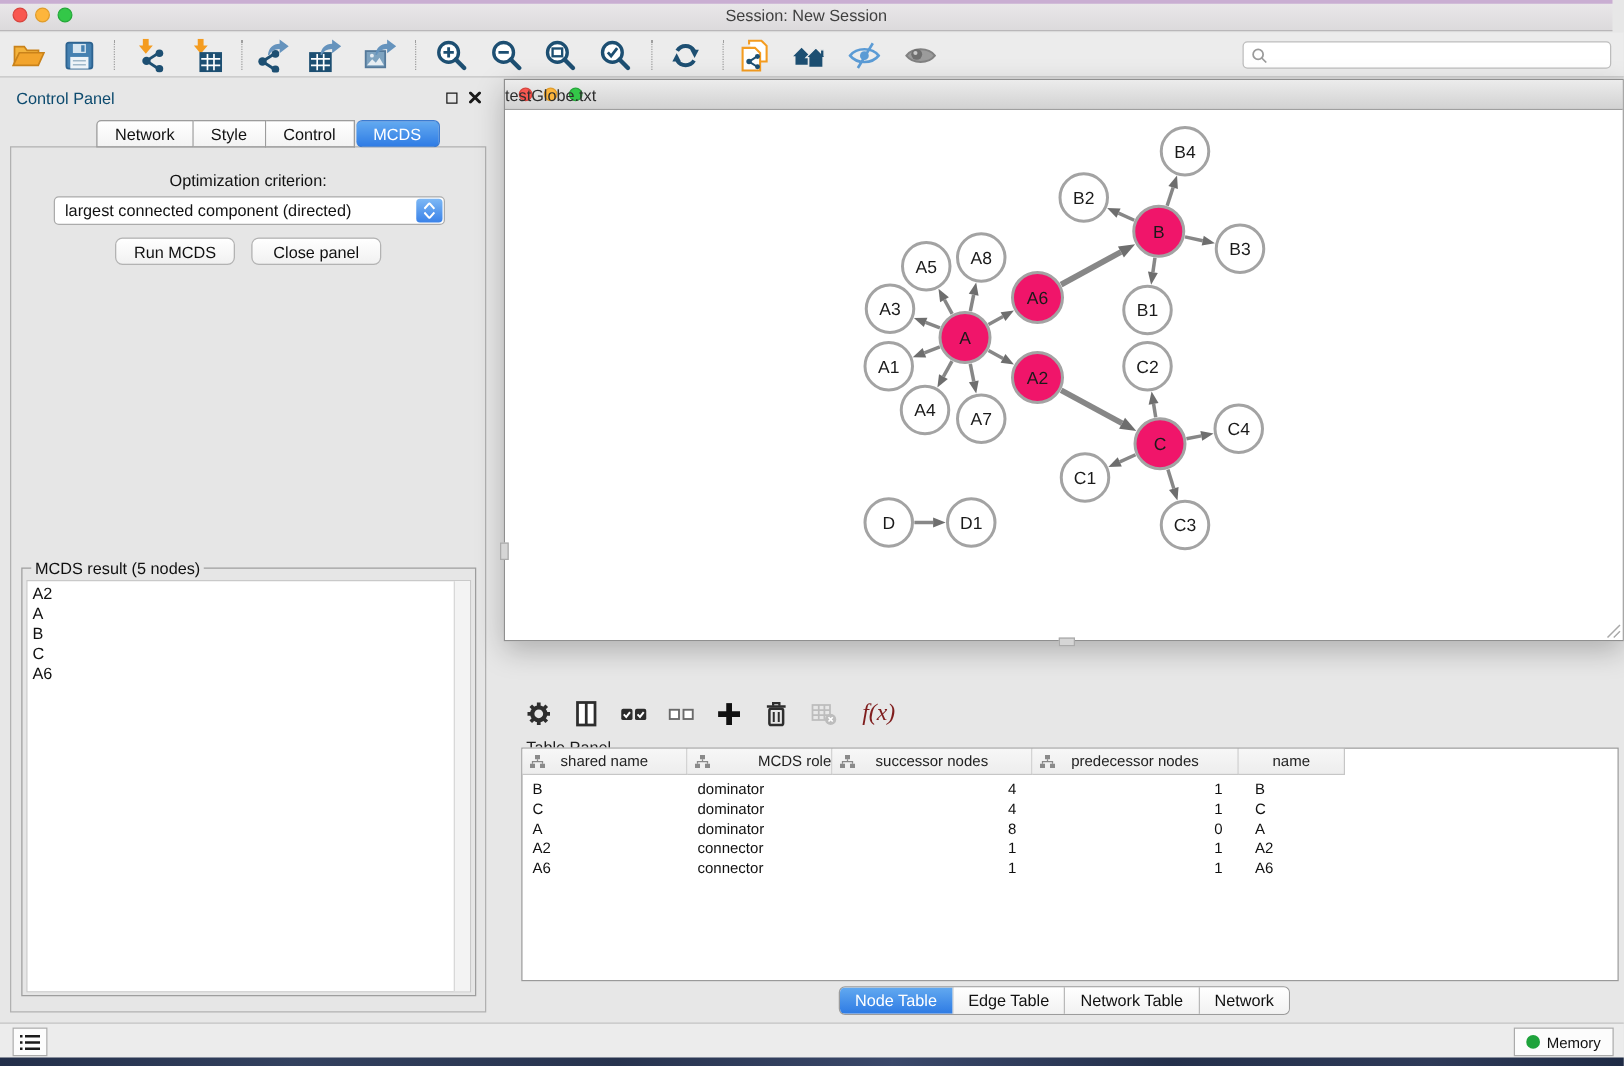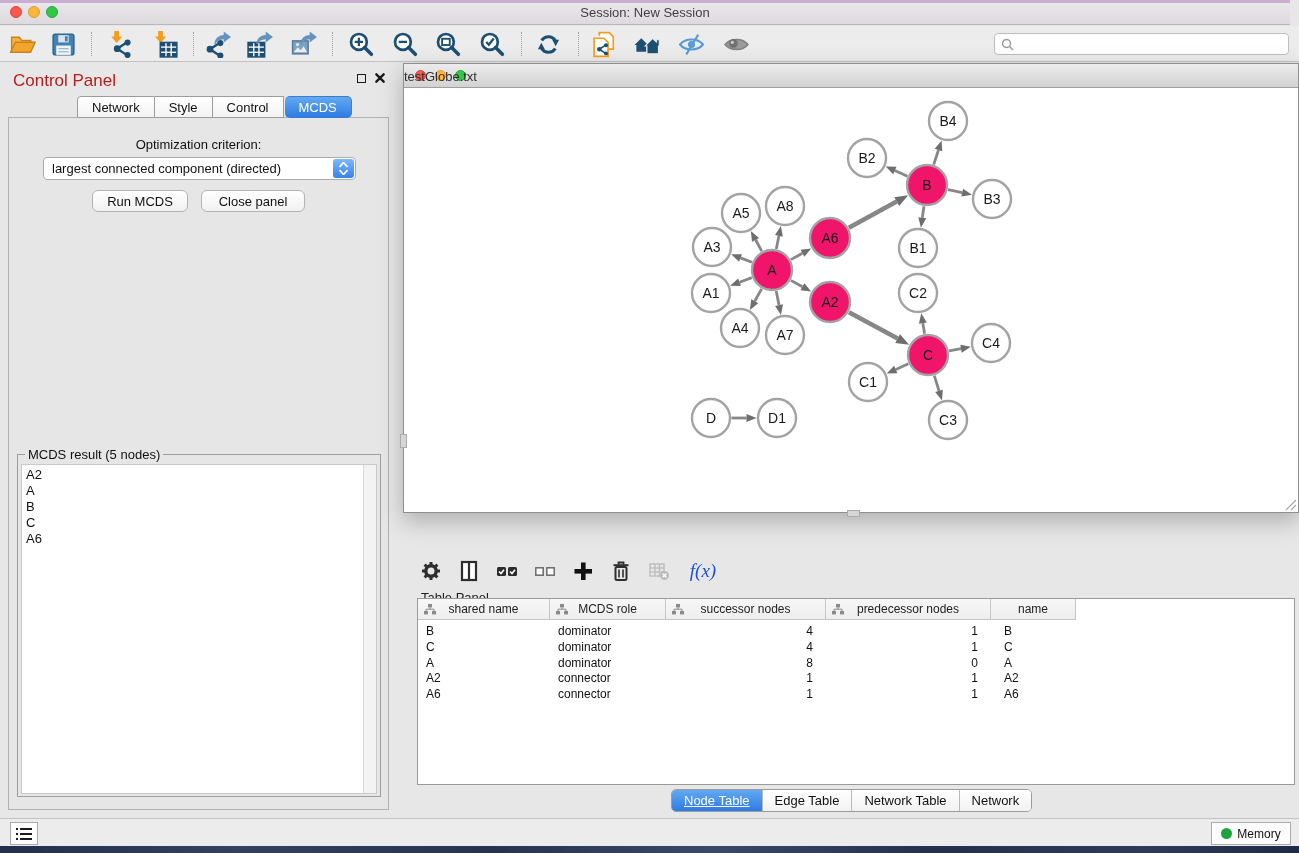--- a/index.html
+++ b/index.html
@@ -13,21 +13,21 @@
 #titlebar .title { position:absolute; top:5px; width:100%; text-align:center; font-size:13px; color:#3f3f3f; }
 
 
 #toolbar { position:absolute; left:0; top:26px; width:1299px; height:36px; background:#ececec; border-bottom:1px solid #c2c2c2; }
 .tbicon { position:absolute; top:4px; width:30px; height:28px; display:flex; align-items:center; justify-content:center; }
 .tbsep { position:absolute; top:6px; height:24px; border-left:1px dotted #9f9f9f; }
 #searchbox { position:absolute; right:10px; top:7px; width:295px; height:22px; background:#fff; border:1px solid #bdbdbd; border-radius:4px; display:flex; align-items:center; padding-left:6px; }
 
 
 #controlpanel { position:absolute; left:0; top:63px; width:397px; height:755px; }
-#cp-title { position:absolute; left:13px; top:8px; font-size:17px; color:#b91c1c; }
+#cp-title { position:absolute; left:13px; top:8px; font-size:13px; color:#0c4a6e; }
 .winbtns { position:absolute; display:flex; gap:9px; align-items:center; }
 .sqicon { width:9px; height:9px; border:1.5px solid #1a1a1a; background:transparent; }
 .xicon  { width:10px; height:10px; }
 #cp-tabs { position:absolute; left:77px; top:33px; height:22px; display:flex; }
 .cptab { height:22px; padding:0 14px; background:linear-gradient(#ffffff,#f3f3f3); border:1px solid #9c9c9c; border-left:none; font-size:13px; display:flex; align-items:center; color:#111; }
 .cptab:first-child { border-left:1px solid #9c9c9c; border-radius:4px 0 0 0; }
 .cptab.active { background:linear-gradient(#63aaf0,#2f7ce5); color:#fff; border-radius:5px; border-color:#3c7bd0; margin-left:1px; }
 #cp-box { position:absolute; left:8px; top:54px; width:381px; height:693px; border:1px solid #b1b1b1; background:#e6e6e6; }
 #opt-label { position:absolute; left:0; top:74px; width:397px; text-align:center; font-size:13px; color:#111; }
 #dropdown { position:absolute; left:43px; top:94px; width:313px; height:23px; background:#fff; border:1px solid #ababab; border-radius:4px; font-size:13px; display:flex; align-items:center; padding-left:8px; color:#111; }
@@ -53,21 +53,21 @@
 #tp-title { position:absolute; left:18px; top:22px; font-size:13px; color:#1d1d1d;margin-top:48px; }
 #tp-toolbar { position:absolute; left:16px; top:33px; height:36px; display:flex; align-items:center; gap:14px; }
 #tp-table { position:absolute; left:14px; top:78px; width:878px; height:187px; background:#fff; border:1px solid #9a9a9a; }
 #tp-header { position:absolute; left:0; top:0; height:21px; display:flex; }
 .th { position:relative; height:21px; background:linear-gradient(#f7f7f7,#ededed); border-right:1px solid #c6c6c6; border-bottom:1px solid #c6c6c6; display:flex; align-items:center; justify-content:center; font-size:12px; color:#222; }
 .th .hicon { position:absolute; left:6px; top:5px; }
 .tr { position:absolute; left:0; height:16px; display:flex; }
 .td { font-size:12px; color:#111; display:flex; align-items:center; }
 #tp-tabs { position:absolute; left:268px; top:269px; height:23px; display:flex; border:1px solid #9c9c9c; border-radius:5px; background:#fff; }
 .tptab { height:21px; padding:0 12px; font-size:13px; color:#111; display:flex; align-items:center; background:linear-gradient(#ffffff,#f2f2f2); border-right:1px solid #b9b9b9; }
-.tptab:first-child { border-radius:4px 0 0 4px;text-decoration:underline; }
+.tptab:first-child { border-radius:4px 0 0 4px; }
 .tptab:last-child { border-right:none; border-radius:0 4px 4px 0; }
 .tptab.active { background:linear-gradient(#62a9f0,#2e7be4); color:#fff; }
 
 
 #statusbar { position:absolute; left:0; top:818px; width:1299px; height:28px; background:#ececec; border-top:1px solid #c2c2c2; }
 #listbtn { position:absolute; left:10px; top:3px; width:28px; height:23px; background:#fcfcfc; border:1px solid #ababab; display:flex; align-items:center; justify-content:center; }
 #membtn { position:absolute; right:8px; top:3px; width:80px; height:23px; background:#fcfcfc; border:1px solid #ababab; display:flex; align-items:center; justify-content:center; gap:5px; font-size:12px; color:#111; }
 #wallpaper { position:absolute; left:0; top:846px; width:1299px; height:7px;
   background:linear-gradient(90deg,#232f4a,#33415f 18%,#27334e 38%,#3a486a 55%,#24304b 72%,#2e3a58 88%,#1f2b45);}
 </style>
@@ -453,37 +453,37 @@
             <line x1="2" y1="8" x2="16" y2="8"></line>
             <line x1="2" y1="12" x2="16" y2="12"></line>
             <line x1="7" y1="4" x2="7" y2="16"></line>
             <line x1="11.5" y1="4" x2="11.5" y2="16"></line>
           </g>
     <circle cx="16.5" cy="15.5" r="4.5" fill="#bdbdbd"></circle>
           <path d="M14.8 13.8 l3.4 3.4 M18.2 13.8 l-3.4 3.4" stroke="#fff" stroke-width="1.4"></path>
         </svg>
       </div>
       <div style="width: 36px; height: 24px; display: flex; align-items: center; justify-content: center;">
-        <span style="font-family:'Liberation Serif',serif;font-style:italic;font-size:19px;color:#1d4ed8;">f(x)</span>
+        <span style="font-family:'Liberation Serif',serif;font-style:italic;font-size:19px;color:#7f1d1d;">f(x)</span>
       </div>
     </div>
   <div id="tp-table">
     <div id="tp-header">
         <div class="th" style="width: 132px;">
           <svg class="hicon" width="12" height="11" viewBox="0 0 12 11">
             <g fill="#8a8a8a">
               <rect x="4" y="0" width="4" height="3.4"></rect>
               <rect x="0" y="7" width="4" height="3.4"></rect>
               <rect x="8" y="7" width="4" height="3.4"></rect>
             </g>
             <path d="M6 3.4 V5.2 M2 7 V5.2 H10 V7" fill="none" stroke="#8a8a8a" stroke-width="1"></path>
           </svg>
           <span>shared name</span>
         </div>
-        <div class="th" style="width: 116px;">
+        <div class="th" style="width: 116px; justify-content: flex-end;">
           <svg class="hicon" width="12" height="11" viewBox="0 0 12 11">
             <g fill="#8a8a8a">
               <rect x="4" y="0" width="4" height="3.4"></rect>
               <rect x="0" y="7" width="4" height="3.4"></rect>
               <rect x="8" y="7" width="4" height="3.4"></rect>
             </g>
             <path d="M6 3.4 V5.2 M2 7 V5.2 H10 V7" fill="none" stroke="#8a8a8a" stroke-width="1"></path>
           </svg>
           <span>MCDS role</span>
         </div>

